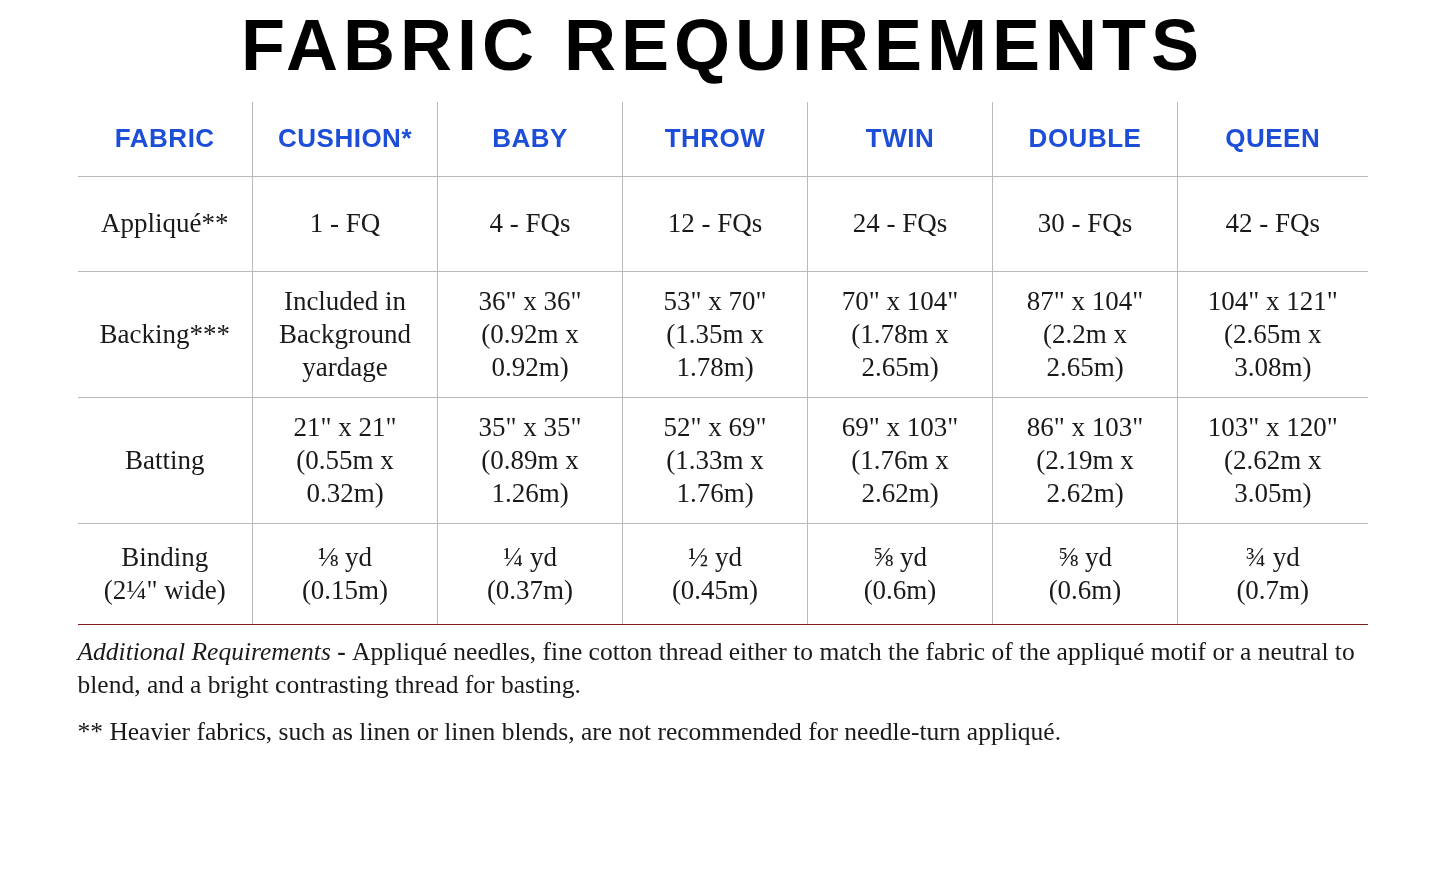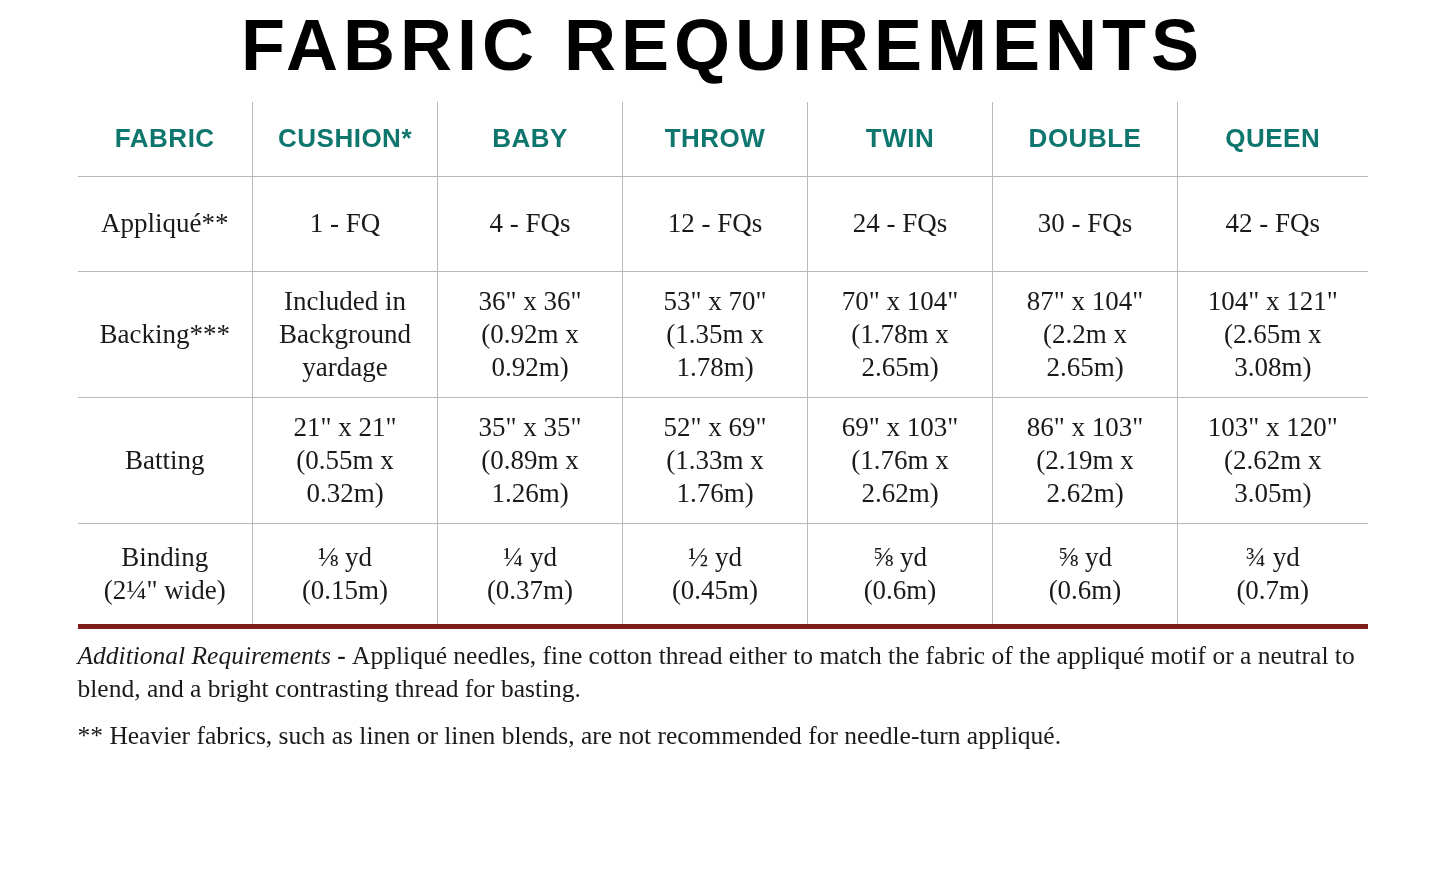--- a/index.html
+++ b/index.html
@@ -51,27 +51,27 @@
     vertical-align: middle;
     padding: 6px 4px;
   }
   table.req thead th {
     font-family: "Liberation Sans", sans-serif;
     font-weight: bold;
     font-size: 26px;
     letter-spacing: 0.5px;
     height: 62px;
     border-top: none;
-    color: #0f766e;
+    color: #1d4ed8;
   }
   table.req thead th:first-child { border-left: none; }
   table.req thead th:last-child { border-right: none; }
   table.req tbody td:first-child { border-left: none; }
   table.req tbody td:last-child { border-right: none; }
-  table.req tbody tr:last-child td { border-bottom: 5px solid #7f1d1d; }
+  table.req tbody tr:last-child td { border-bottom: 1px solid #7f1d1d; }
 
   table.req td {
     font-family: "Liberation Serif", serif;
     font-size: 27px;
     line-height: 1.22;
   }
   td.rowlabel {
     font-size: 27px;
   }
   .row-bg td { height: 90px; }

